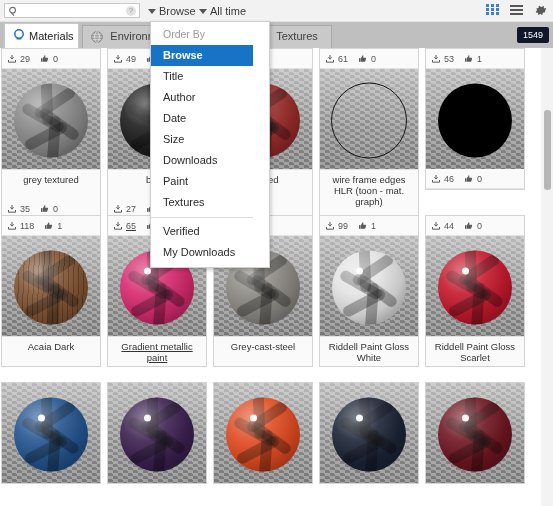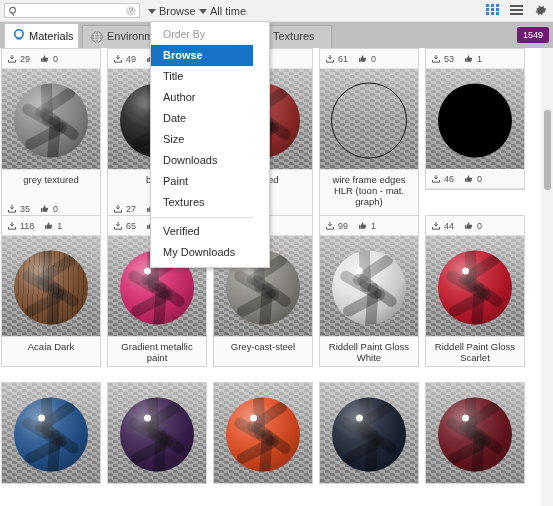--- a/index.html
+++ b/index.html
@@ -144,20 +144,21 @@
     background: #c9c9c9;
     border: 1px solid #aaaaaa;
     border-bottom: none;
     line-height: 21px;
     font-size: 11px;
     color: #3f3f3f;
     padding-left: 24px;
     padding-right: 10px;
     white-space: nowrap;
     cursor: default;
+    text-align: center;
   }
   .tab.active {
     background: #ffffff;
     border-color: #c9c9c9;
     color: #222222;
     top: 1px;
     height: 25px;
     line-height: 24px;
   }
   #tab-materials   { left: 4px;   width: 75px; }
@@ -170,21 +171,21 @@
     width: 14px; height: 14px;
   }
 
   .count-badge {
     position: absolute;
     right: 4px; top: 5px;
     min-width: 26px;
     height: 16px;
     line-height: 16px;
     text-align: center;
-    background: #701a75;
+    background: #0f172a;
     color: #ffffff;
     font-size: 9px;
     border-radius: 2px;
     padding: 0 3px;
     font-family: "Liberation Sans", sans-serif;
   }
 
   
   .content {
     position: absolute;
@@ -662,21 +663,21 @@
                 <div class="blade" style="left: 6.04382px; top: 28.9094px; transform: rotate(210deg);"></div>
                 <div class="blade" style="left: 10.493px; top: 13.0241px; transform: rotate(268deg);"></div>
                 <div class="blade" style="left: 18.2394px; top: 14.039px; transform: rotate(326deg);"></div>
               </div>
               <div class="shade"></div>
               <div style="position: absolute; inset: 0px; border-radius: 50%; background: repeating-linear-gradient(92deg, rgba(0, 0, 0, 0.16) 0px, rgba(0, 0, 0, 0.16) 1px, rgba(255, 255, 255, 0.05) 1px, rgba(255, 255, 255, 0.05) 5px);"></div>
             </div>
           </div>
           <div class="title">Acaia Dark</div>
         </div>
-        <div class="card" style="left: 107px;">
+        <div class="card" style="left: 107px; text-decoration: underline;">
           <div class="stats">
             <div class="stat">
               <svg width="10" height="10" viewBox="0 0 12 12">
                 <path d="M6 1.2v4.1M4 4l2 2.2L8 4" fill="none" stroke="#5a5a5a" stroke-width="1.2"></path>
                 <path d="M1.8 7.2v2.6h8.4V7.2" fill="none" stroke="#5a5a5a" stroke-width="1.2"></path>
               </svg>
               <span>65</span>
             </div>
             <div class="stat">
               <svg width="10" height="10" viewBox="0 0 12 12">

